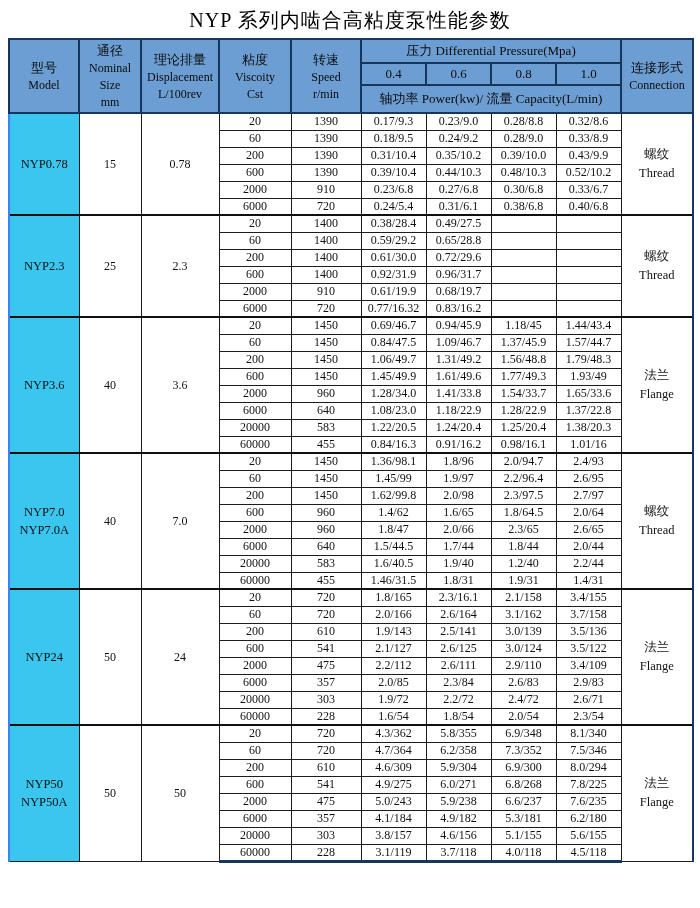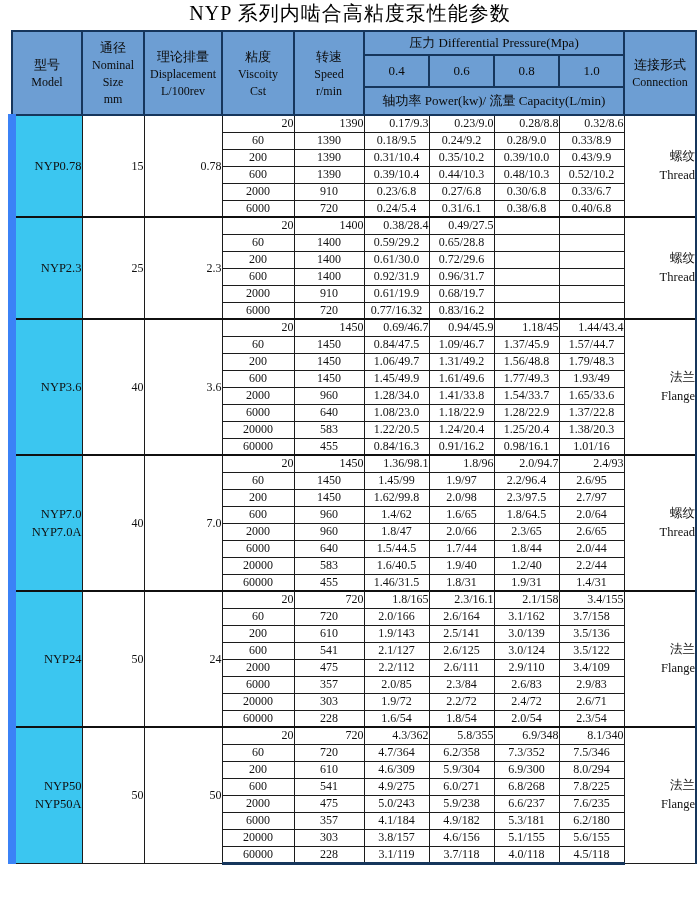--- a/index.html
+++ b/index.html
@@ -8,21 +8,22 @@
     width: 700px; height: 908px;
     background: #ffffff;
     font-family: "Liberation Serif", "DejaVu Serif", serif;
     color: #111;
     overflow: hidden;
   }
   .title {
     text-align: center;
     font-size: 20px;
     letter-spacing: 1px;
-    height: 30px;
+    padding-top: 7px;
+    height: 38px;
     color: #000;
     white-space: nowrap;
     font-family: Liberation Serif, serif;
   }
   table.spec {
     border-collapse: collapse;
     table-layout: fixed;
     width: 684px;
     margin-left: 8px;
   }
@@ -32,42 +33,42 @@
     border: 2px solid #16365C;
     font-weight: normal;
     text-align: center;
     vertical-align: middle;
     color: #0b0b0b;
     padding: 1px 0;
   }
   thead th .cn { font-size: 13px; line-height: 19px; }
   thead th .en { font-size: 12px; line-height: 17px; }
   th.hd-pressure   { height: 24px; font-size: 13px; text-align: center; }
-  tr.press-vals th { height: 32px; font-size: 13px; }
+  tr.press-vals th { height: 21px; font-size: 13px; }
   th.hd-power      { height: 28px; font-size: 13px; }
   
   tbody td {
     border: 1px solid #1c1c1c;
     text-align: center;
     vertical-align: middle;
     font-size: 12px;
     height: 17px;
     padding: 0;
     background: #ffffff;
     line-height: 15px;
   }
   tbody td.model {
     background: #3BC6F0;
     font-size: 12.5px;
     line-height: 18px;
   }
   tbody td.conn { font-size: 12.5px; line-height: 19px; }
-  tbody tr.block-start td { border-top: 2px solid #101010; text-align: right; }
+  tbody tr.block-start td { border-top: 2px solid #101010; }
   tbody tr:last-child td  { border-bottom: 3px solid #16365C; }
-  tbody td.left-edge  { border-left: 8px solid #3b82f6; }
+  tbody td.left-edge  { border-left: 2px solid #3b82f6; }
   tbody td.right-edge { border-right: 2px solid #16365C; }
 </style>
 </head>
 <body>
 
 <div class="title">NYP 系列内啮合高粘度泵性能参数</div>
 
 <table class="spec">
   <colgroup>
     <col style="width:70px">

